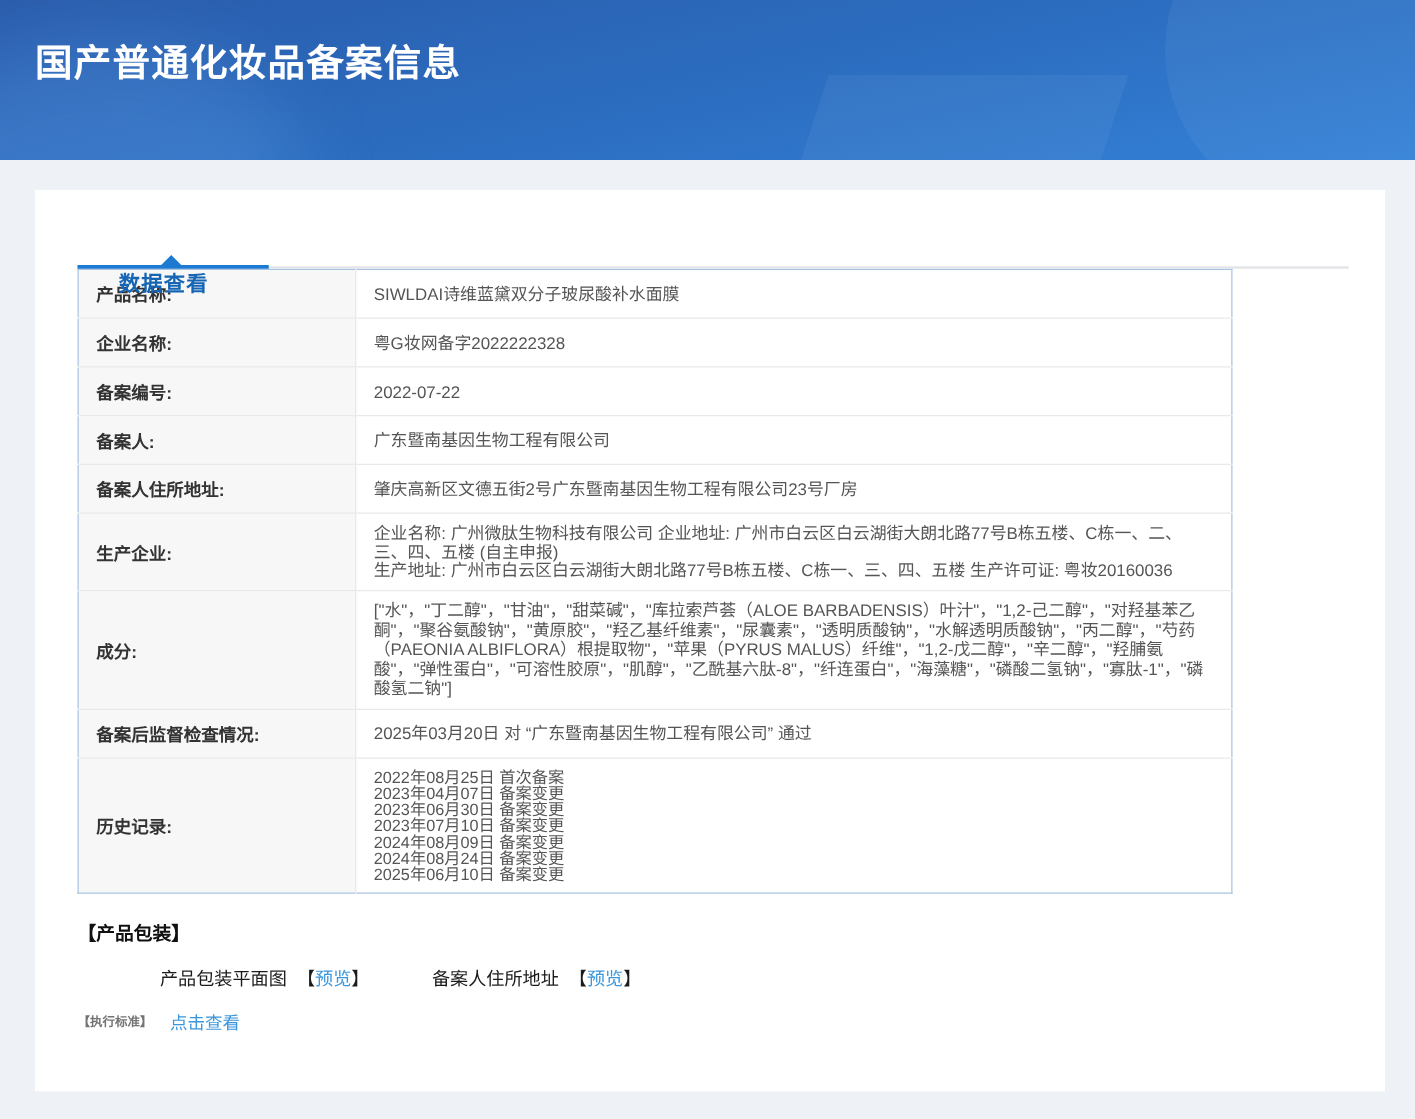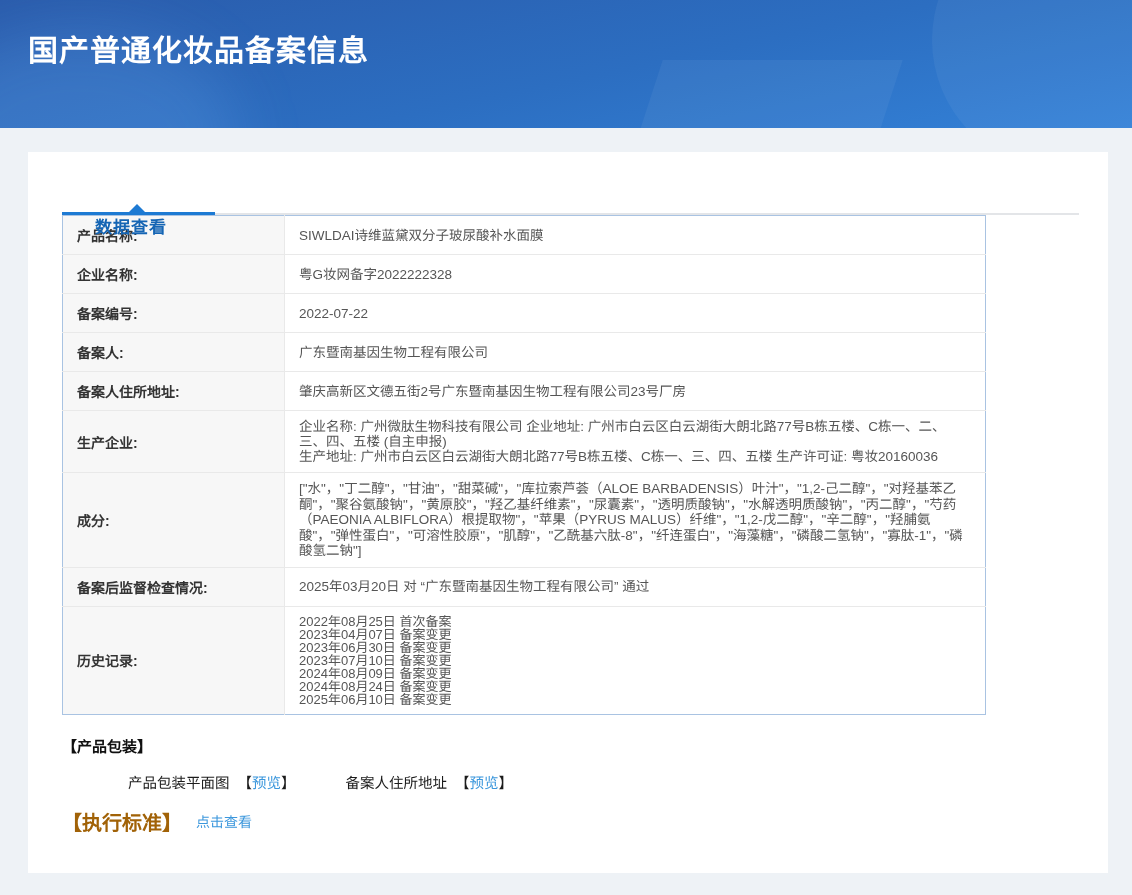--- a/index.html
+++ b/index.html
@@ -66,21 +66,21 @@
     font-weight:bold; color:#333; font-size:14px; padding:9px 14px;
     border-right:1px solid #e9e9e9;
   }
   td.val { padding:8px 14px; color:#555; font-size:13.5px; line-height:15px; vertical-align:middle; }
   td.val .vline { line-height:15px; }
   td.val.history .vline { font-size:13px; line-height:13px; }
   td.val.ingredients { line-height:15.5px; }
 
   
   .pack-heading { margin-top:20px; }
-  .bracket-heading { font-size:20px; font-weight:bold; color:#a16207; }
+  .bracket-heading { font-size:10px; font-weight:bold; color:#737373; }
   .pack-items { margin-top:15px; padding-left:66px; font-size:14.5px; color:#1b1b1b; }
   .pack-item { display:inline-block; }
   .pack-item + .pack-item { margin-left:46px; }
   .pack-item .gap { display:inline-block; width:4px; }
   a.link { color:#3b97dc; text-decoration:none; cursor:pointer; }
   .inline-row { margin-top:15px; display:flex; align-items:center; }
   .inline-row a.link { margin-left:14px; font-size:14px; }
 </style>
 </head>
 <body>

